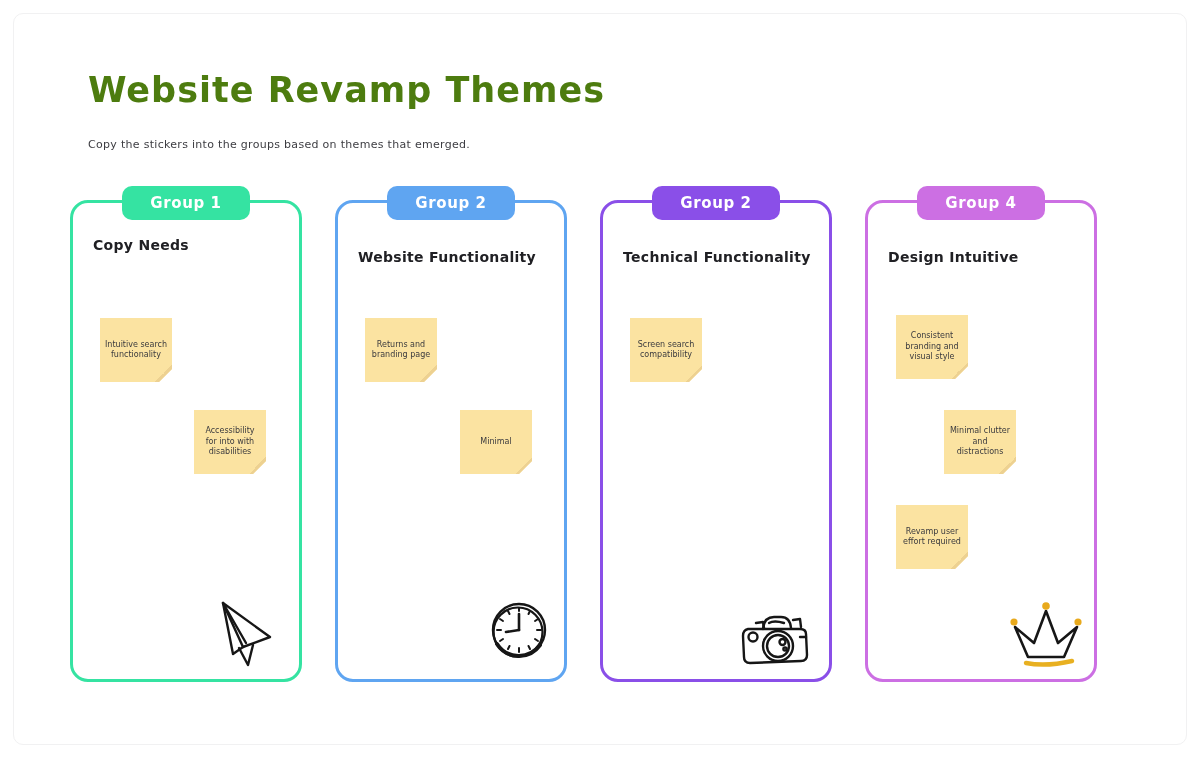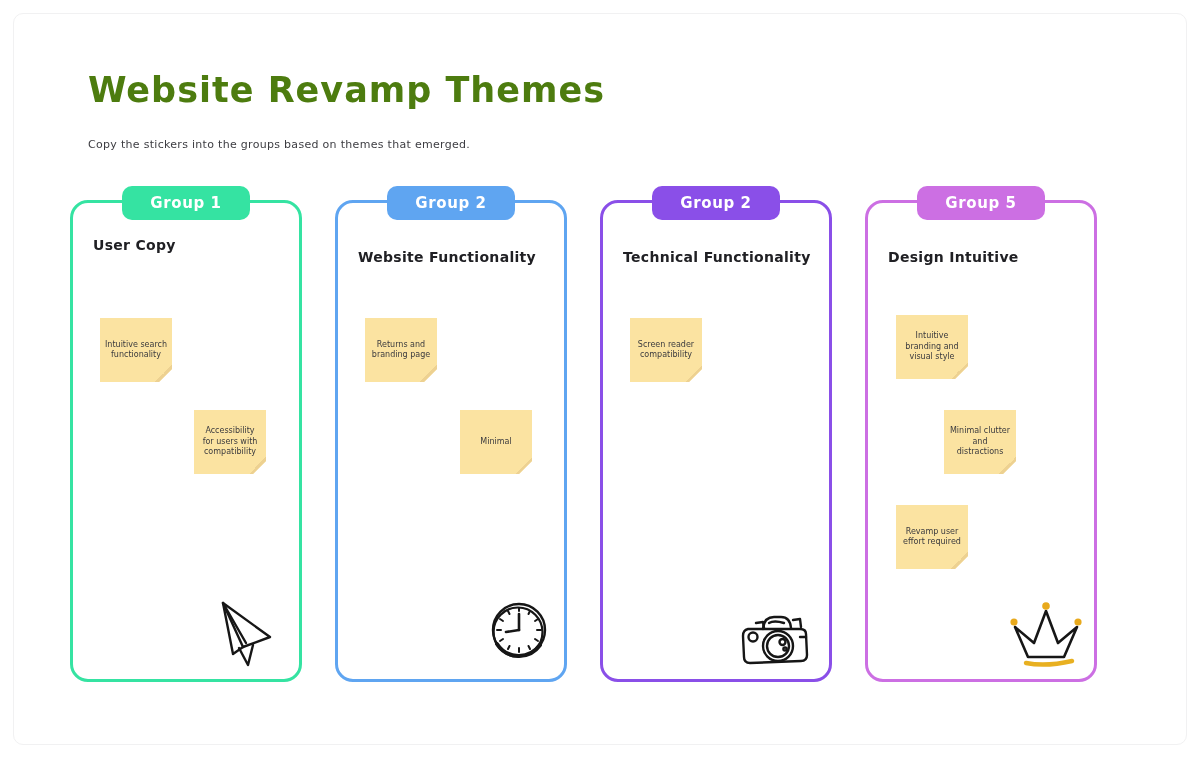--- a/index.html
+++ b/index.html
@@ -66,61 +66,61 @@
 
 <div class="canvas"></div>
 
 <div class="title">Website Revamp Themes</div>
 <div class="subtitle">Copy the stickers into the groups based on themes that emerged.</div>
 
 <div class="group g0" style="--accent: #35E3A2;">
   <div class="tab">
     <span>Group 1</span>
   </div>
-  <div class="group-label">User Copy</div>
+  <div class="group-label">Copy Needs</div>
 </div>
 
 <div class="group g1" style="--accent: #5FA5F1;">
   <div class="tab">
     <span>Group 2</span>
   </div>
   <div class="group-label">Website Functionality</div>
 </div>
 
 <div class="group g2" style="--accent: #8A4FE8;">
   <div class="tab">
     <span>Group 2</span>
   </div>
   <div class="group-label">Technical Functionality</div>
 </div>
 
 <div class="group g3" style="--accent: #CC6FE3;">
   <div class="tab">
-    <span>Group 5</span>
+    <span>Group 4</span>
   </div>
   <div class="group-label">Design Intuitive</div>
 </div>
 
 <div class="sticky st0">
   <span class="sticky-text">Intuitive search functionality</span>
 </div>
 <div class="sticky st1">
-  <span class="sticky-text">Accessibility for users with compatibility</span>
+  <span class="sticky-text">Accessibility for into with disabilities</span>
 </div>
 <div class="sticky st2">
   <span class="sticky-text">Returns and branding page</span>
 </div>
 <div class="sticky st3">
   <span class="sticky-text">Minimal</span>
 </div>
 <div class="sticky st4">
-  <span class="sticky-text">Screen reader compatibility</span>
+  <span class="sticky-text">Screen search compatibility</span>
 </div>
 <div class="sticky st5">
-  <span class="sticky-text">Intuitive branding and visual style</span>
+  <span class="sticky-text">Consistent branding and visual style</span>
 </div>
 <div class="sticky st6">
   <span class="sticky-text">Minimal clutter and distractions</span>
 </div>
 <div class="sticky st7">
   <span class="sticky-text">Revamp user effort required</span>
 </div>
 
 <div class="doodle icon-plane">
   <svg viewBox="0 0 68 72" fill="none" stroke="#161616" stroke-width="2.4" stroke-linejoin="round" stroke-linecap="round">

